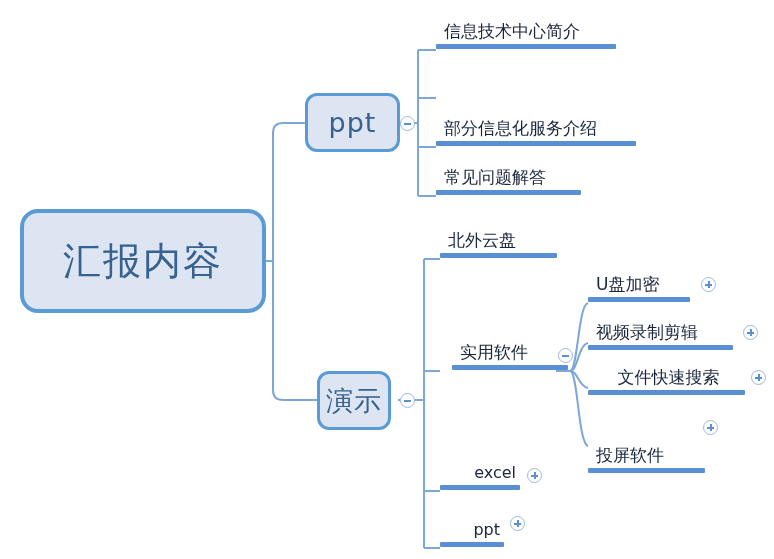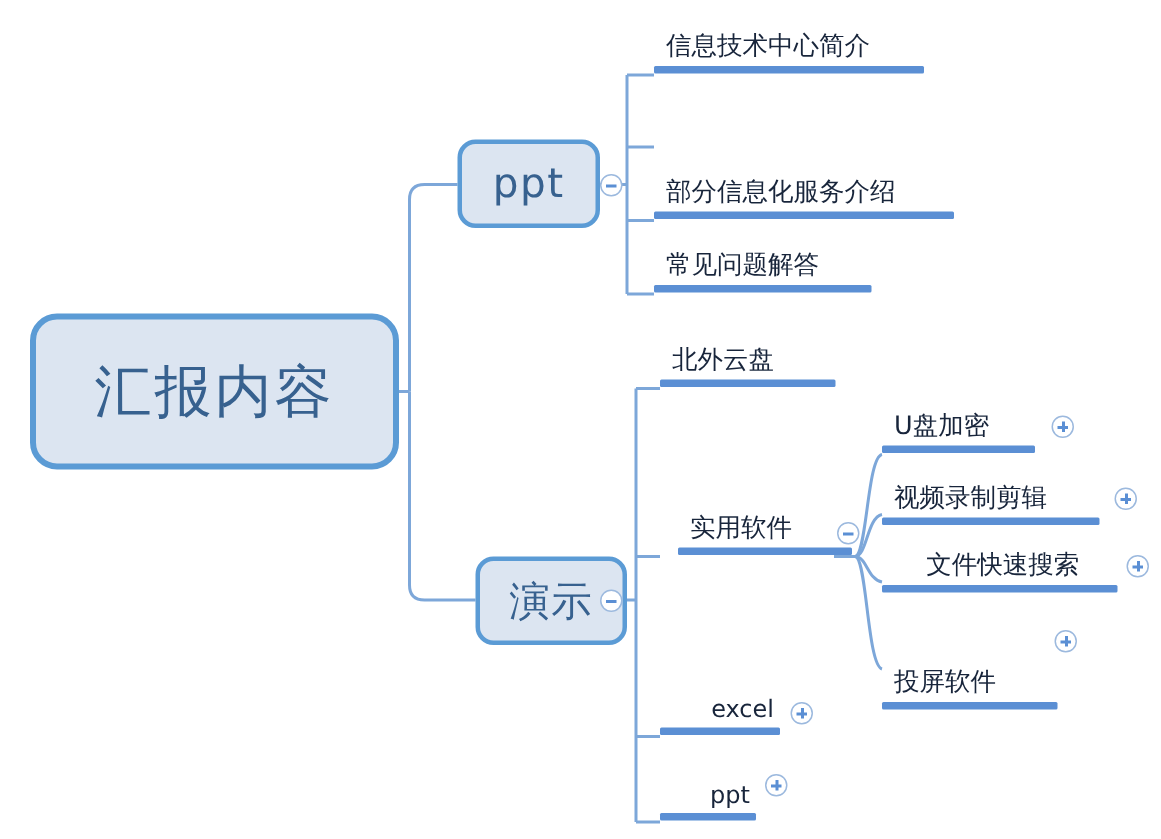--- a/index.html
+++ b/index.html
@@ -30,21 +30,21 @@
     border-width:4px;
     font-size:38px;
     letter-spacing:2px;
   }
   .boxnode.lvl1{
     font-size:27px;
     height:59px;
     letter-spacing:1px;
   }
   #node-ppt{left:305px;top:93px;width:95px;}
-  #node-yanshi{left:317px;top:371px;width:101px;}
+  #node-yanshi{left:317px;top:371px;width:74px;}
 
   
   .linenode{
     position:absolute;
     box-sizing:border-box;
     white-space:nowrap;
   }
   .linenode .label{
     display:block;
     color:#18253b;

